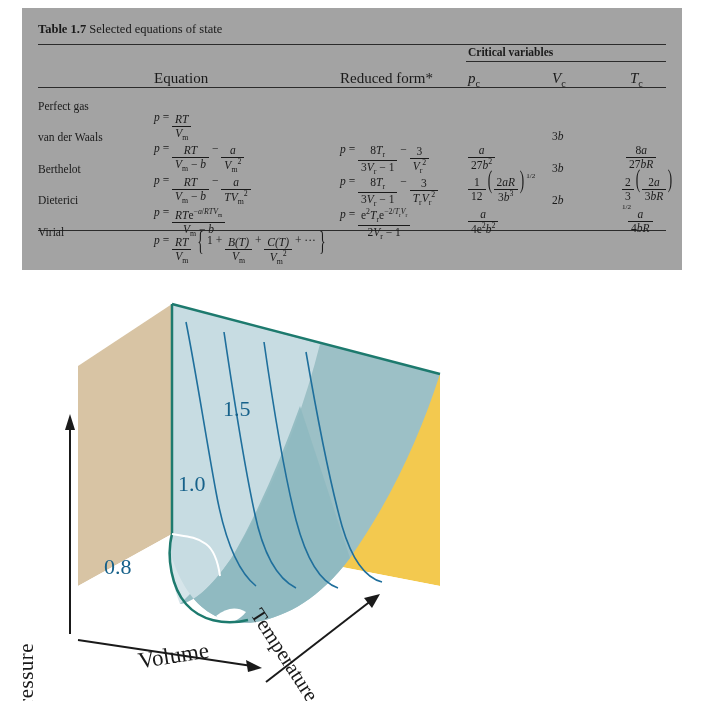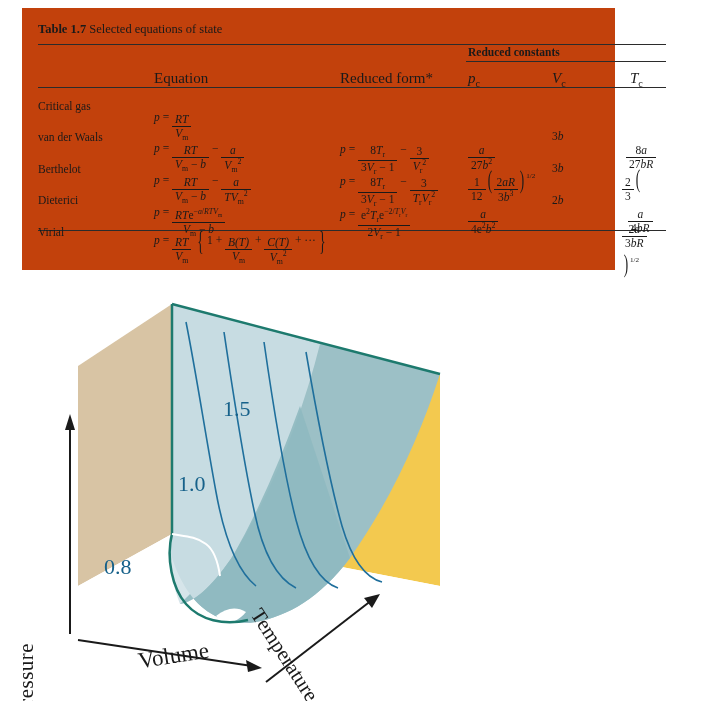--- a/index.html
+++ b/index.html
@@ -6,23 +6,22 @@
   body{
     width:702px;height:701px;
     background:#ffffff;
     font-family:"Liberation Serif", serif;
     color:#1a1a1a;
     overflow:hidden;
   }
 
   
   .table-card{
-    position:absolute;left:22px;top:8px;width:564px;height:262px;
-    background:#c2410c;
-    padding-left:29px;
+    position:absolute;left:22px;top:8px;width:660px;height:262px;
+    background:#a3a3a3;
   }
   .table-caption{
     position:absolute;left:16px;top:14px;font-size:12.5px;
   }
   .table-caption b{font-weight:bold;}
   .table-caption .cap-text{font-weight:normal;}
 
   .rule{position:absolute;background:#2b2b2b;height:1px;}
 
   .hdr{
@@ -77,36 +76,36 @@
   <div class="table-caption">
     <b>Table 1.7</b>
     <span class="cap-text">Selected equations of state</span>
   </div>
 
   <div class="rule" style="left:16px;top:36px;width:628px;"></div>
   <div class="rule" style="left:444px;top:53px;width:200px;"></div>
   <div class="rule" style="left:16px;top:79px;width:628px;"></div>
   <div class="rule" style="left:16px;top:222px;width:628px;"></div>
 
-  <div class="hdr hdr-plain" style="left:446px;top:38px;font-weight:bold;font-size:11.5px;">Reduced constants</div>
+  <div class="hdr hdr-plain" style="left:446px;top:38px;font-weight:bold;font-size:11.5px;">Critical variables</div>
 
   <div class="hdr hdr-plain" style="left:132px;top:62px;">Equation</div>
   <div class="hdr hdr-plain" style="left:318px;top:62px;">Reduced form*</div>
 
   <div class="hdr" style="left:446px;top:62px;">
     <span class="it">p</span><sub>c</sub>
   </div>
   <div class="hdr" style="left:530px;top:62px;">
     <span class="it">V</span><sub>c</sub>
   </div>
   <div class="hdr" style="left:608px;top:62px;">
     <span class="it">T</span><sub>c</sub>
   </div>
 
-  <div class="rowlabel" style="left:16px;top:92px;">Critical gas</div>
+  <div class="rowlabel" style="left:16px;top:92px;">Perfect gas</div>
   <div class="eq" style="left:132px;top:85px;">
     <span class="it">p</span> =
     <span class="frac"><span class="num it">RT</span><span class="den"><span class="it">V</span><sub>m</sub></span></span>
   </div>
 
   <div class="rowlabel" style="left:16px;top:123px;">van der Waals</div>
   <div class="eq" style="left:132px;top:116px;">
     <span class="it">p</span> =
     <span class="frac"><span class="num it">RT</span><span class="den"><span class="it">V</span><sub>m</sub> − <span class="it">b</span></span></span>
     −

